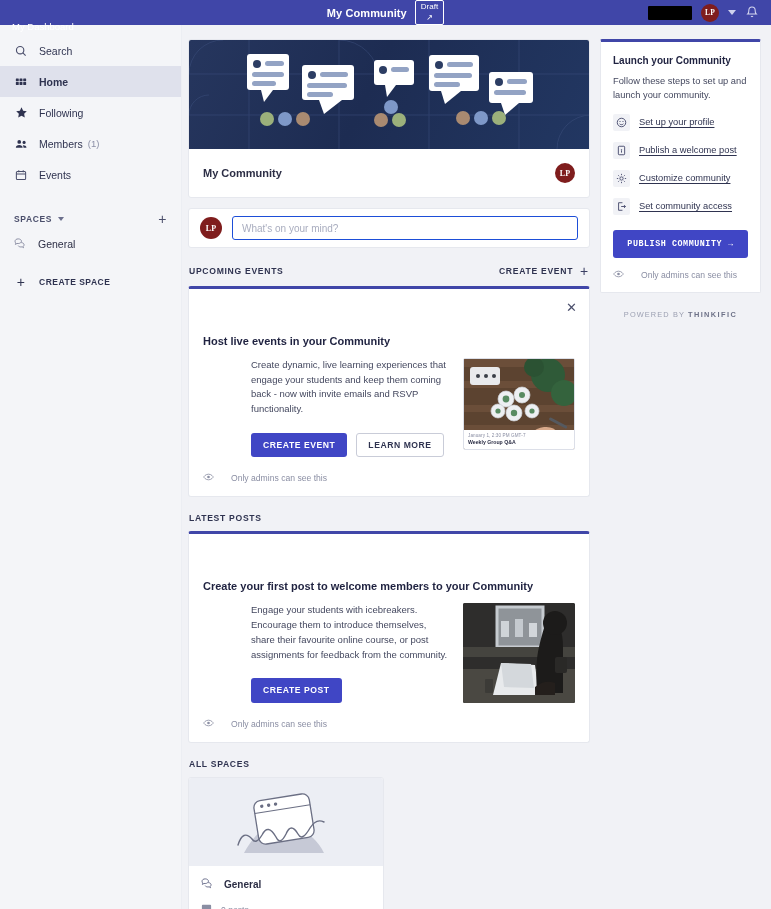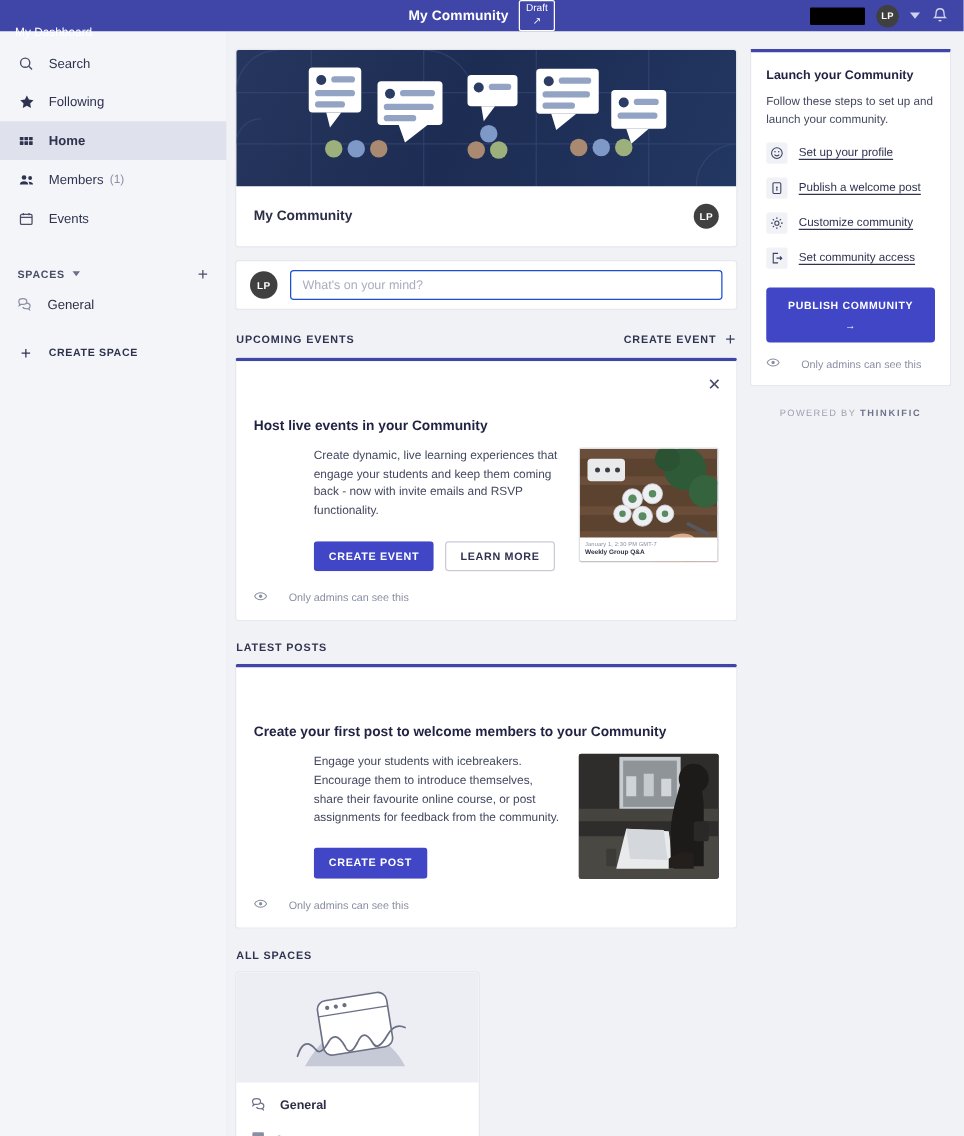--- a/index.html
+++ b/index.html
@@ -45,24 +45,25 @@
   .arrow-ne {
     font-size: 8px; line-height: 1; transform: translateY(-0.5px);
   }
   .topbar-right {
     margin-left: auto; display: flex; align-items: center; gap: 9px;
     padding-right: 12px;
   }
   .redaction { width: 44px; height: 14px; background: #000000; border-radius: 1px; }
   .avatar {
     width: 18px; height: 18px; border-radius: 50%;
-    background: #404040; color: #ffffff;
+    background: #7f1d1d; color: #ffffff;
     font-size: 7.5px; font-weight: bold;
     display: flex; align-items: center; justify-content: center;
     letter-spacing: .2px;
+    font-family: Liberation Serif, serif;
   }
   .caret-down {
     width: 0; height: 0;
     border-left: 4px solid transparent; border-right: 4px solid transparent;
     border-top: 5px solid #cfd2ee; cursor: pointer;
   }
   .bell { width: 14px; height: 15px; cursor: pointer; }
 
   
   .shell { display: flex; height: 884px; width: 771px; }
@@ -244,22 +245,21 @@
   .step-label {
     font-size: 9.3px; color: #2f3350; text-decoration: underline;
     text-underline-offset: 2px;
   }
   .publish-btn {
     width: 100%; margin-top: 15px;
     background: #4046c5; color: #ffffff;
     border: none; border-radius: 3px; cursor: pointer;
     font-size: 8.4px; font-weight: bold; letter-spacing: .55px;
     padding: 9px 0; display: flex; align-items: center; justify-content: center; gap: 6px;
-    font-family: Liberation Sans, sans-serif;
-    flex-direction: column;
+    font-family: Liberation Mono, monospace;
   }
   .rail .admins-note { padding: 12px 0 0 0; }
   .powered {
     text-align: center; margin-top: 17px;
     font-size: 7.4px; letter-spacing: 1.1px; color: #9b9fb1;
   }
   .powered b { color: #6e7288; letter-spacing: 1.4px; }
 </style>
 </head>
 <body>
@@ -296,41 +296,41 @@
     <div class="nav-item">
       <span class="ic">
         <svg viewBox="0 0 14 14" width="12" height="12" fill="none" stroke="#4a4e6b" stroke-width="1.3">
           <circle cx="6" cy="6" r="4.3"></circle>
             <path d="M9.2 9.2l3.2 3.2"></path>
         </svg>
       </span>
       <span>Search</span>
     </div>
 
-    <div class="nav-item">
-      <span class="ic">
-        <svg viewBox="0 0 14 14" width="13" height="13" fill="#2f3350">
-          <path d="M7 1.4l1.75 3.6 3.95.55-2.85 2.8.68 3.95L7 10.44 3.47 12.3l.68-3.95L1.3 5.55l3.95-.55z"></path>
-        </svg>
-      </span>
-      <span>Following</span>
-    </div>
-
     <div class="nav-item active">
       <span class="ic">
         <svg viewBox="0 0 14 14" width="12" height="12" fill="#2f3350">
           <rect x="1" y="3" width="3.4" height="3" rx=".4"></rect>
             <rect x="5.3" y="3" width="3.4" height="3" rx=".4"></rect>
             <rect x="9.6" y="3" width="3.4" height="3" rx=".4"></rect>
           <rect x="1" y="7" width="3.4" height="3.4" rx=".4"></rect>
             <rect x="5.3" y="7" width="3.4" height="3.4" rx=".4"></rect>
             <rect x="9.6" y="7" width="3.4" height="3.4" rx=".4"></rect>
         </svg>
       </span>
       <span>Home</span>
+    </div>
+
+    <div class="nav-item">
+      <span class="ic">
+        <svg viewBox="0 0 14 14" width="13" height="13" fill="#2f3350">
+          <path d="M7 1.4l1.75 3.6 3.95.55-2.85 2.8.68 3.95L7 10.44 3.47 12.3l.68-3.95L1.3 5.55l3.95-.55z"></path>
+        </svg>
+      </span>
+      <span>Following</span>
     </div>
 
     <div class="nav-item">
       <span class="ic">
         <svg viewBox="0 0 16 14" width="13" height="12" fill="#2f3350">
           <circle cx="5.2" cy="4.5" r="2.3"></circle>
             <circle cx="11.2" cy="5" r="1.9"></circle>
           <path d="M1 11.5c0-2.2 1.9-3.3 4.2-3.3s4.2 1.1 4.2 3.3z"></path>
           <path d="M10.1 8.6c2 0 4 .8 4 2.9h-3.6c0-1.2-.3-2.1-.9-2.8z"></path>
         </svg>

